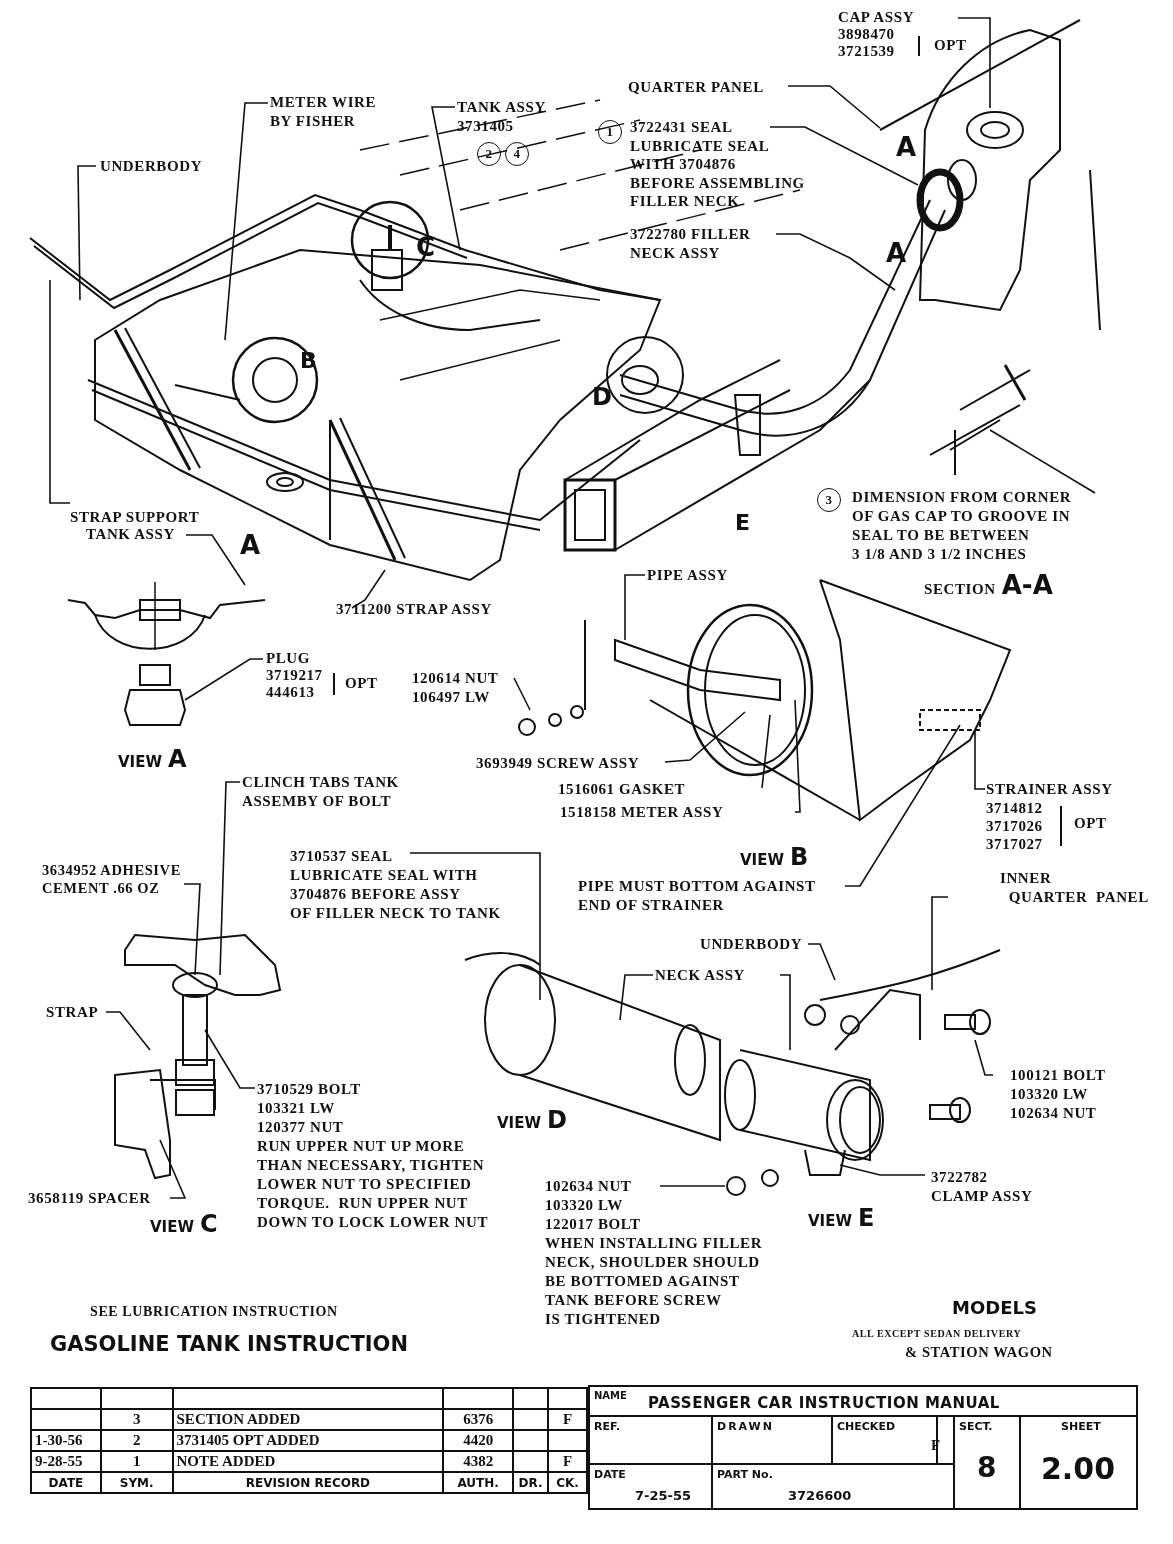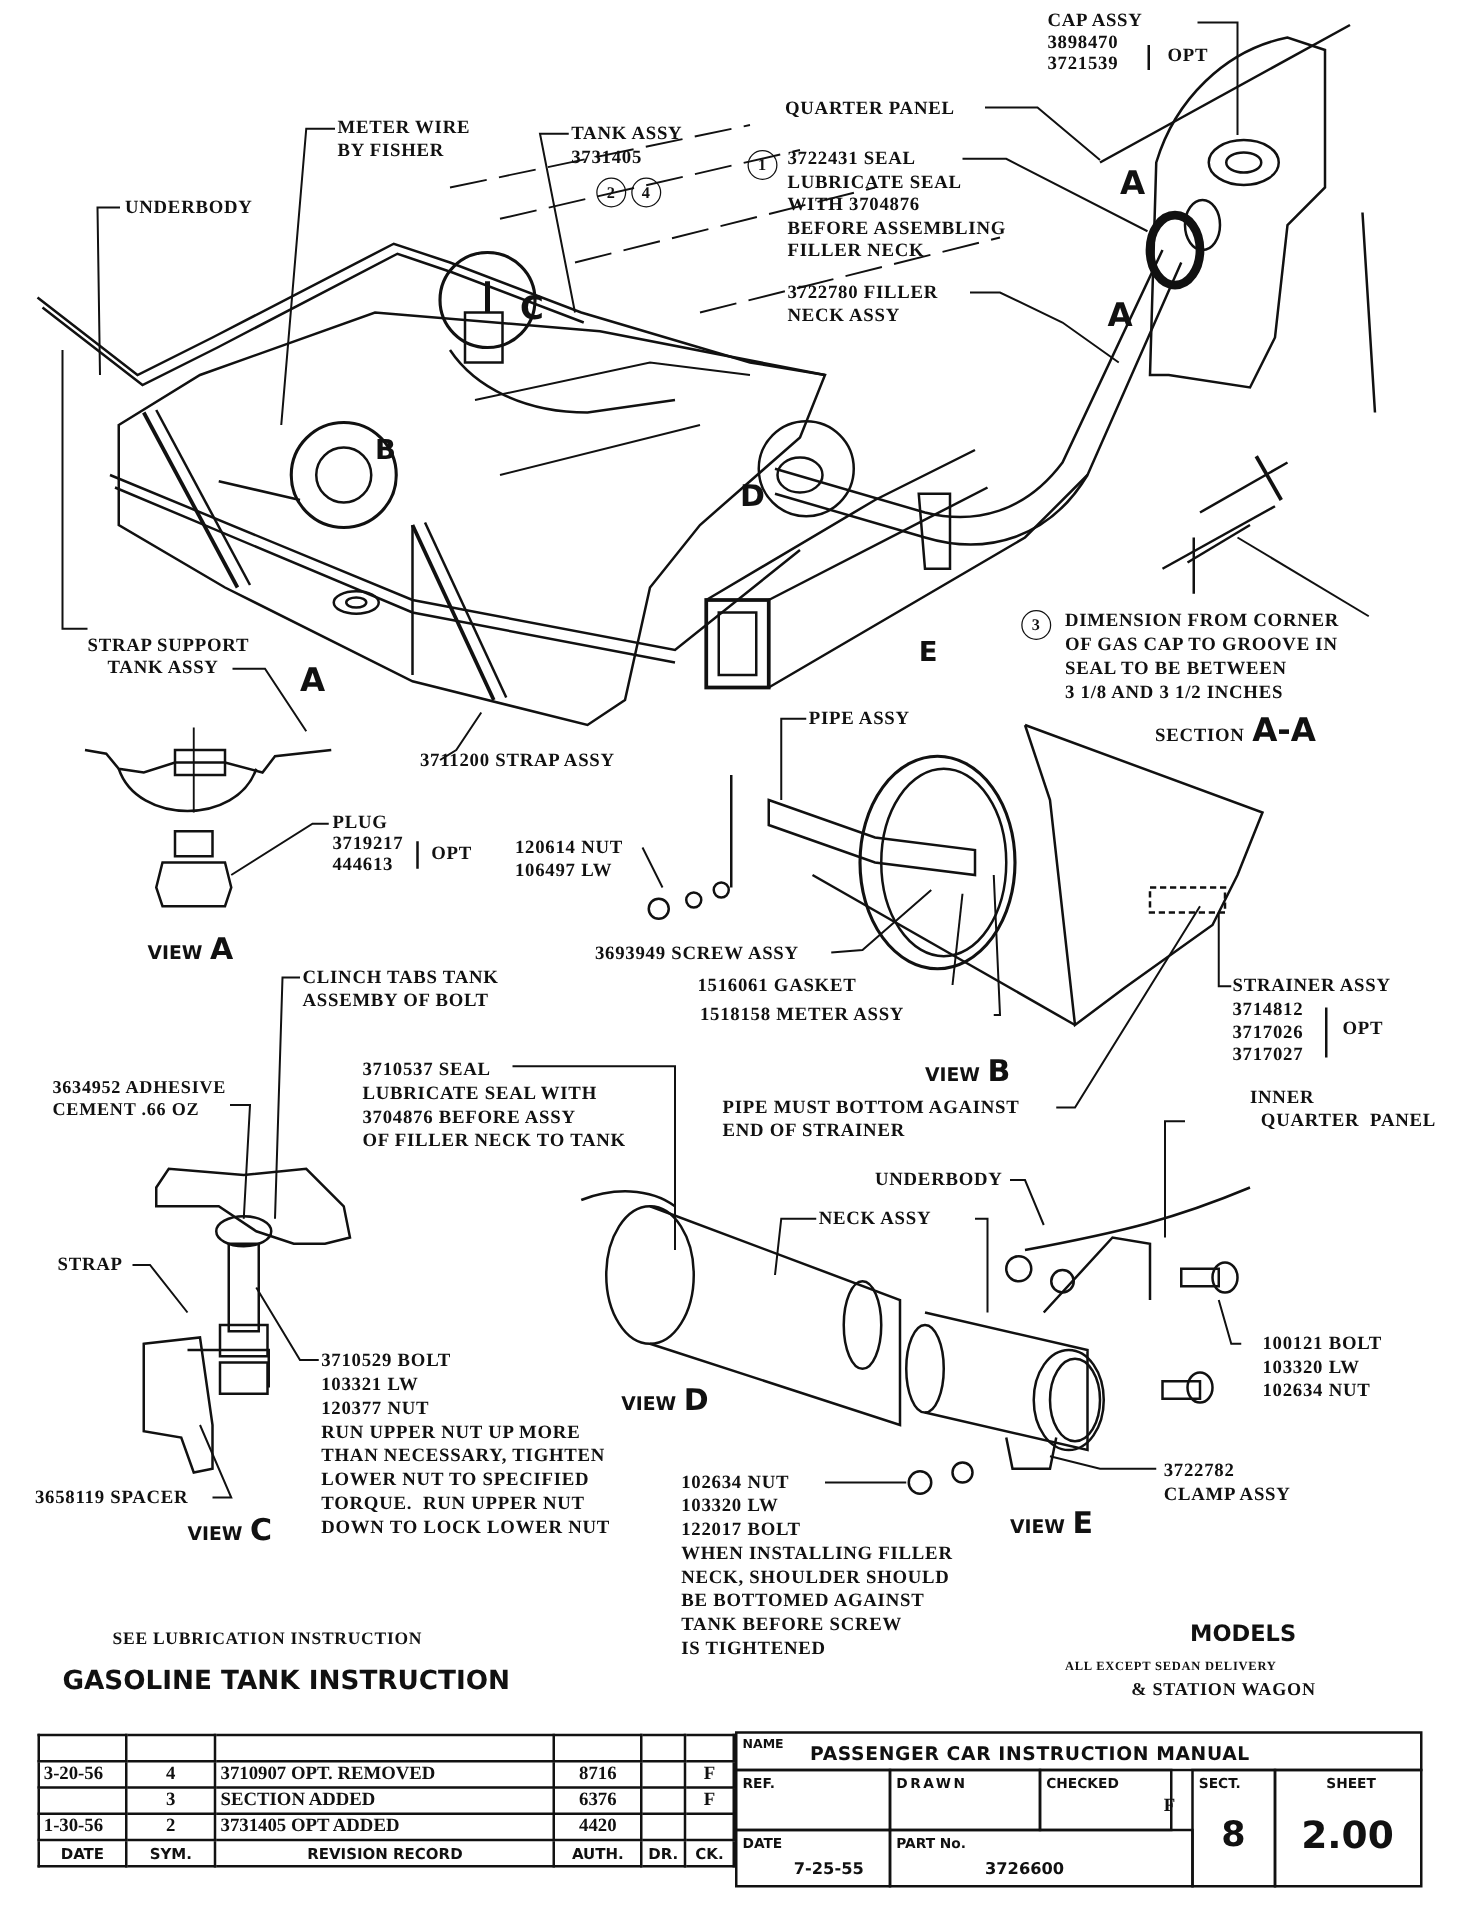--- a/index.html
+++ b/index.html
@@ -305,42 +305,42 @@
   <tbody>
       <tr>
         <td></td>
         <td class="c"></td>
         <td></td>
         <td class="c"></td>
         <td></td>
         <td class="c"></td>
       </tr>
   <tr>
-        <td>3-20-56</td>
-        <td class="c">4</td>
-        <td>3710907 OPT.  REMOVED</td>
-        <td class="c">8716</td>
-        <td></td>
-        <td class="c">F</td>
-      </tr>
-  <tr>
         <td></td>
         <td class="c">3</td>
         <td>SECTION ADDED</td>
         <td class="c">6376</td>
         <td></td>
         <td class="c">F</td>
       </tr>
   <tr>
         <td>1-30-56</td>
         <td class="c">2</td>
         <td>3731405 OPT ADDED</td>
         <td class="c">4420</td>
         <td></td>
         <td class="c"></td>
+      </tr>
+  <tr>
+        <td>9-28-55</td>
+        <td class="c">1</td>
+        <td>NOTE ADDED</td>
+        <td class="c">4382</td>
+        <td></td>
+        <td class="c">F</td>
       </tr>
   <tr class="hdr">
         <td>DATE</td>
         <td>SYM.</td>
         <td>REVISION RECORD</td>
         <td>AUTH.</td>
         <td>DR.</td>
         <td>CK.</td>
       </tr>
 </tbody>

